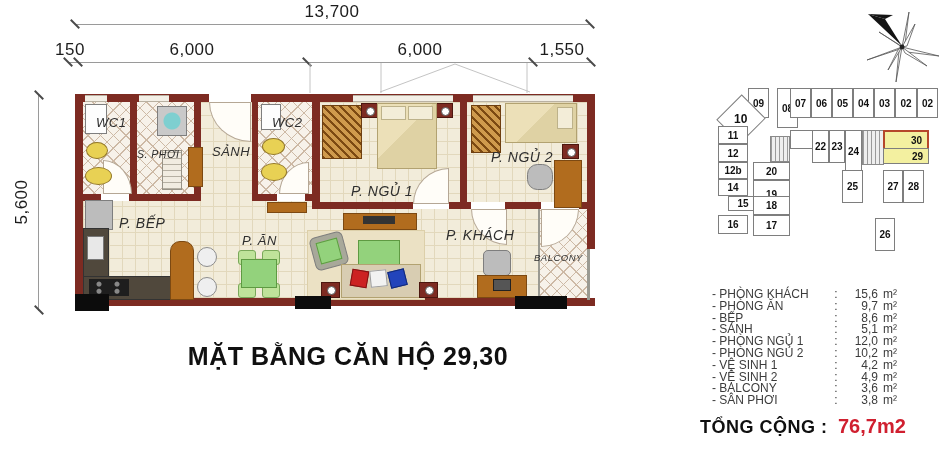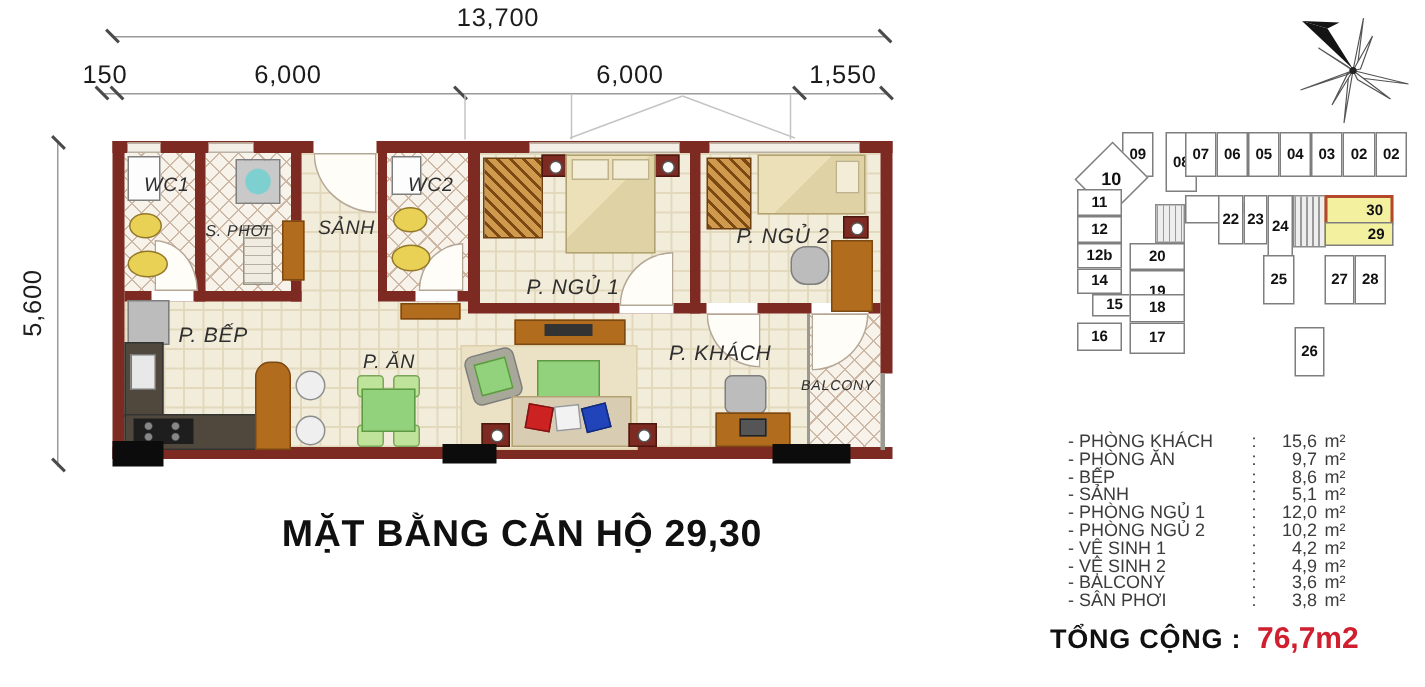--- a/index.html
+++ b/index.html
@@ -268,21 +268,21 @@
   <div class="kcell" style="left:95px;top:44px;width:22px;height:19px;padding-left:35px;">21</div>
   <div class="kcell" style="left:117px;top:44px;width:17px;height:33px;">22</div>
   <div class="kcell" style="left:134px;top:44px;width:16px;height:33px;">23</div>
   <div class="kcell" style="left:150px;top:44px;width:17px;height:43px;">24</div>
   <div class="khatch" style="left:167px;top:44px;width:20px;height:33px;"></div>
 
   <div class="kcell hl hl30" style="left:188px;top:44px;width:46px;height:20px;">30</div>
   <div class="kcell hl" style="left:188px;top:62px;width:46px;height:16px;">29</div>
 
   <div class="kcell" style="left:147px;top:84px;width:21px;height:33px;">25</div>
-  <div class="kcell" style="left:168px;top:84px;width:20px;height:33px;margin-top:48px;">26</div>
+  <div class="kcell" style="left:180px;top:84px;width:20px;height:33px;margin-top:48px;">26</div>
   <div class="kcell" style="left:188px;top:84px;width:20px;height:33px;">27</div>
   <div class="kcell" style="left:208px;top:84px;width:21px;height:33px;">28</div>
 </div>
 
 <div id="areas">
 
     <div class="area-row">
       <span class="a-name"><span>-</span> <span>PHÒNG KHÁCH</span></span>
       <span class="a-colon">:</span>
       <span class="a-val">15,6</span>

